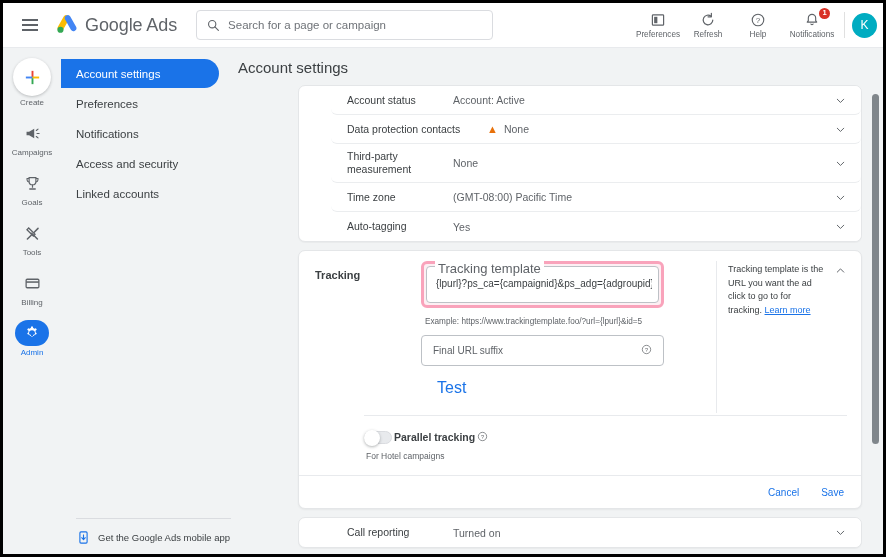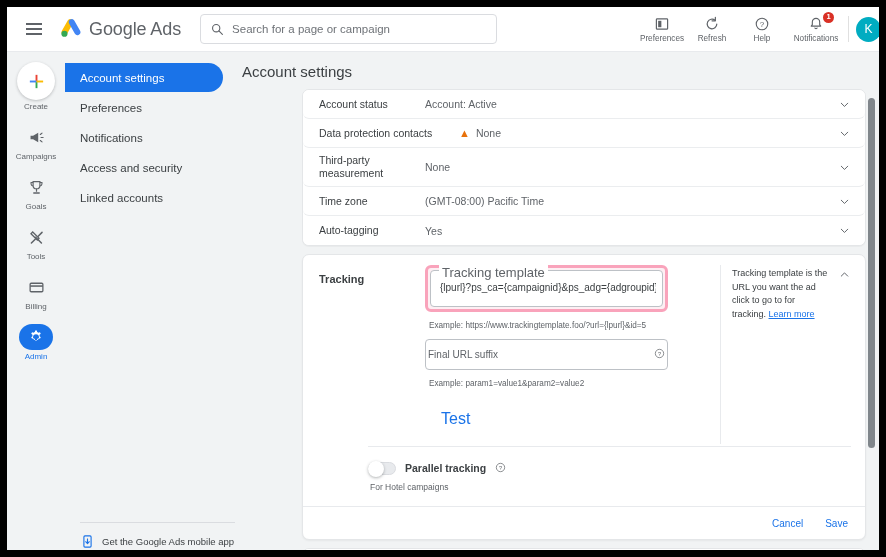--- a/index.html
+++ b/index.html
@@ -6,21 +6,21 @@
   html, body {
     width: 886px; height: 557px;
     font-family: "Liberation Sans", sans-serif;
     background: #fff;
     overflow: hidden;
   }
   #app {
     position: relative;
     width: 886px; height: 557px;
     background: #f1f3f4;
-    border: 7px solid #000000;
+    border: 3px solid #000000;
     overflow: hidden;
   }
 
   
   #topbar {
     position: absolute; top: 0; left: 0;
     width: 884px; height: 45px;
     background: #fff;
     display: flex; align-items: center;
     border-bottom: 1px solid #e8eaed;
@@ -132,20 +132,21 @@
     border-radius: 7px;
     margin-bottom: 8px;
     box-shadow: 0 1px 1px rgba(0,0,0,0.035);
   }
   .row {
     display:flex; align-items:center;
     min-height: 29px; padding: 6px 14px 6px 16px;
     background:#fff; cursor:pointer;
     border-bottom: 1px solid #ebedef;
     border-radius: 6px;
+    margin-left: 32px;
   }
   .row:last-child { border-bottom:none; }
   .row .rlabel { font-size: 10.5px; color:#3c4043; width: 106px; flex-shrink:0; line-height:13px; }
   .row .rvalue { font-size: 10.5px; color:#5f6368; display:flex; align-items:center; gap:6px; }
   .warn-tri { color:#e8710a; font-size: 11px; line-height:1; }
   .chev { margin-left:auto; color:#5f6368; display:flex; align-items:center; }
 
   
   .track-card {
     background:#fff; border:1px solid #e4e6e8; border-radius:7px;
@@ -173,32 +174,32 @@
     padding: 0 3px; font-size: 13px; color:#5f6368;
   }
   .outl-val {
     position:absolute; left: 9px; top: 11px; right: 6px;
     font-size: 10px; color:#3c4043; white-space:nowrap; overflow:hidden;
   }
   .example-txt { font-size: 8.2px; color:#5f6368; margin: 9px 0 9px 4px; }
   .plain-field {
     width: 243px; height: 31px;
     border: 1px solid #bdc1c6; border-radius: 4px;
-    display:flex; align-items:center; padding: 0 2px;
+    display:flex; align-items:center; padding: 0 11px;
     background:#fff;
   }
   .plain-field .ph { font-size: 10px; color:#5f6368; }
   .qmark { margin-left:auto; color:#5f6368; font-size: 10px; }
   .test-link {
     font-size: 16px; color:#1a73e8; margin: 13px 12px 6px 16px;
     display:inline-block; cursor:pointer;
   }
   .track-div { height:1px; background:#e8eaed; margin: 2px 14px 0 65px; }
   .parallel-wrap { padding: 12px 0 14px 65px; }
-  .parallel-row { display:flex; align-items:center; gap:9px; }
+  .parallel-row { display:flex; align-items:center; gap:2px; }
   .toggle {
     width: 28px; height: 13px; border-radius: 7px;
     background: #e8eaed; border: 1px solid #dadce0;
     position:relative; cursor:pointer; flex-shrink:0;
   }
   .toggle .knob {
     position:absolute; top:-2px; left:-1px;
     width: 16px; height: 16px; border-radius:50%;
     background:#fff; box-shadow: 0 1px 3px rgba(60,64,67,.4);
   }
@@ -480,21 +481,20 @@
             <div class="plain-field">
               <span class="ph">Final URL suffix</span>
               <span class="qmark">
                 <svg width="11" height="11" viewBox="0 0 20 20">
                   <circle cx="10" cy="10" r="7.6" fill="none" stroke="#5f6368" stroke-width="1.3"></circle>
                   <text x="10" y="14" font-size="10" fill="#5f6368" text-anchor="middle" font-family="Liberation Sans">?</text>
                 </svg>
               </span>
             </div>
 
-            <div class="example-txt">Example: param1=value1&amp;param2=value2</div>
 
             <span class="test-link">Test</span>
           </div>
 
           <div class="track-help">
             <p><span>Tracking template is the URL you want the ad click to go to for tracking. </span><a href="#">Learn more</a></p>
           </div>
 
           <div class="track-chev">
             <svg width="13" height="13" viewBox="0 0 20 20">

